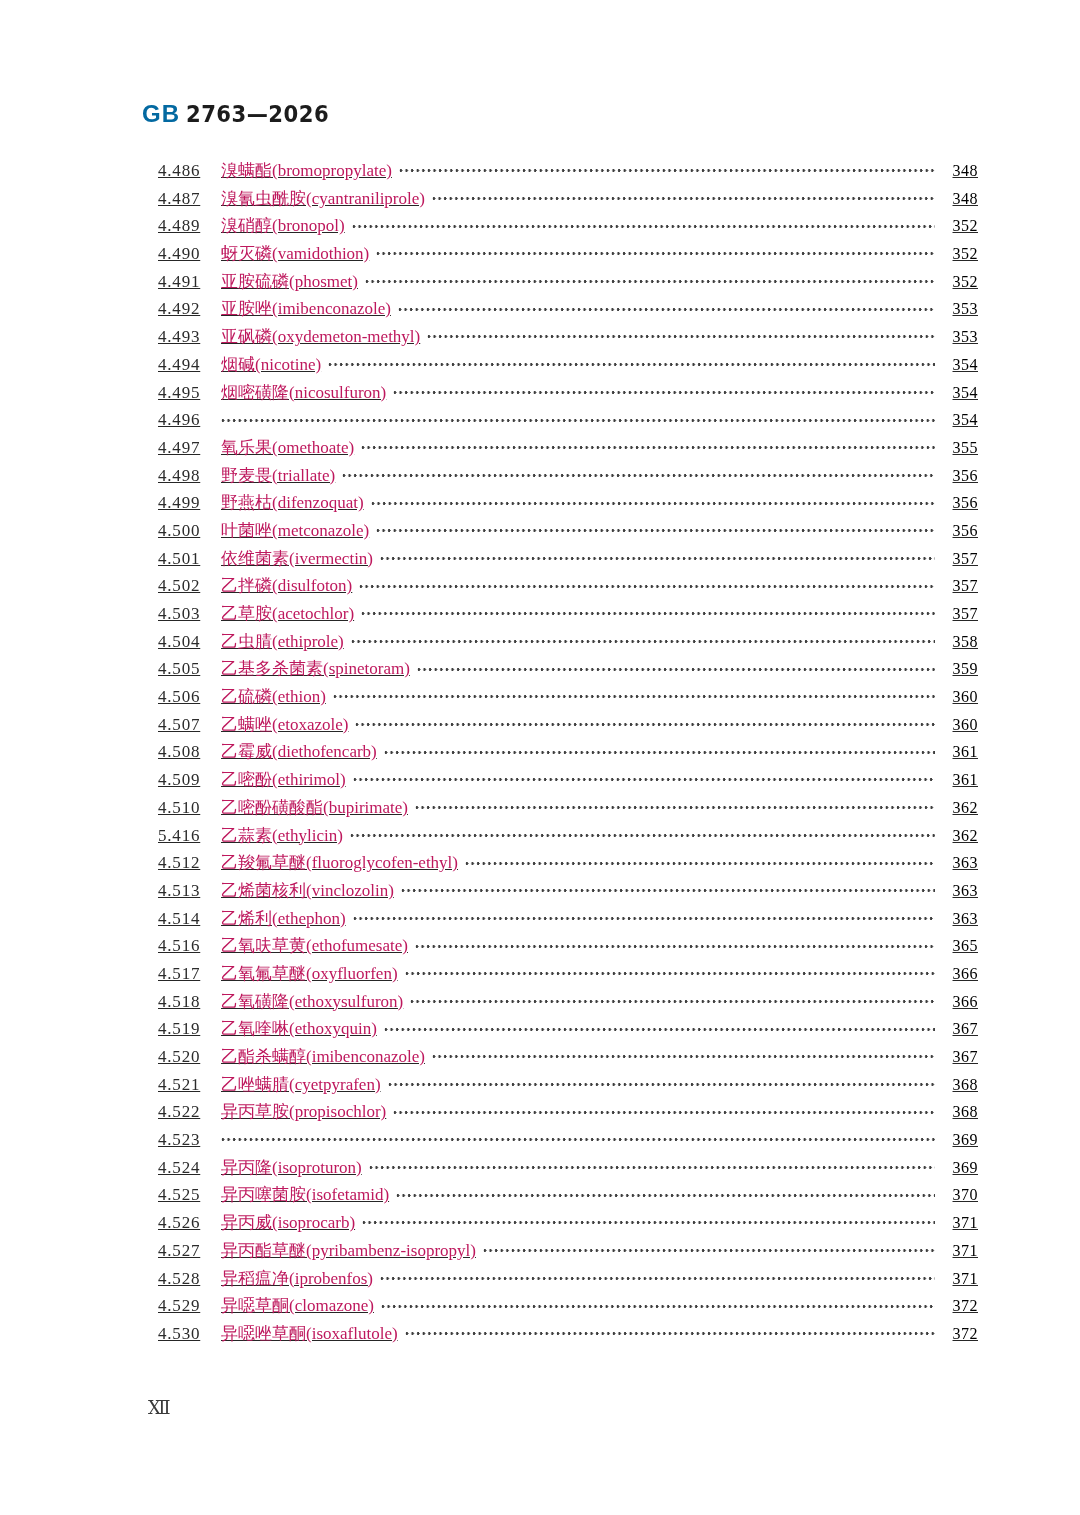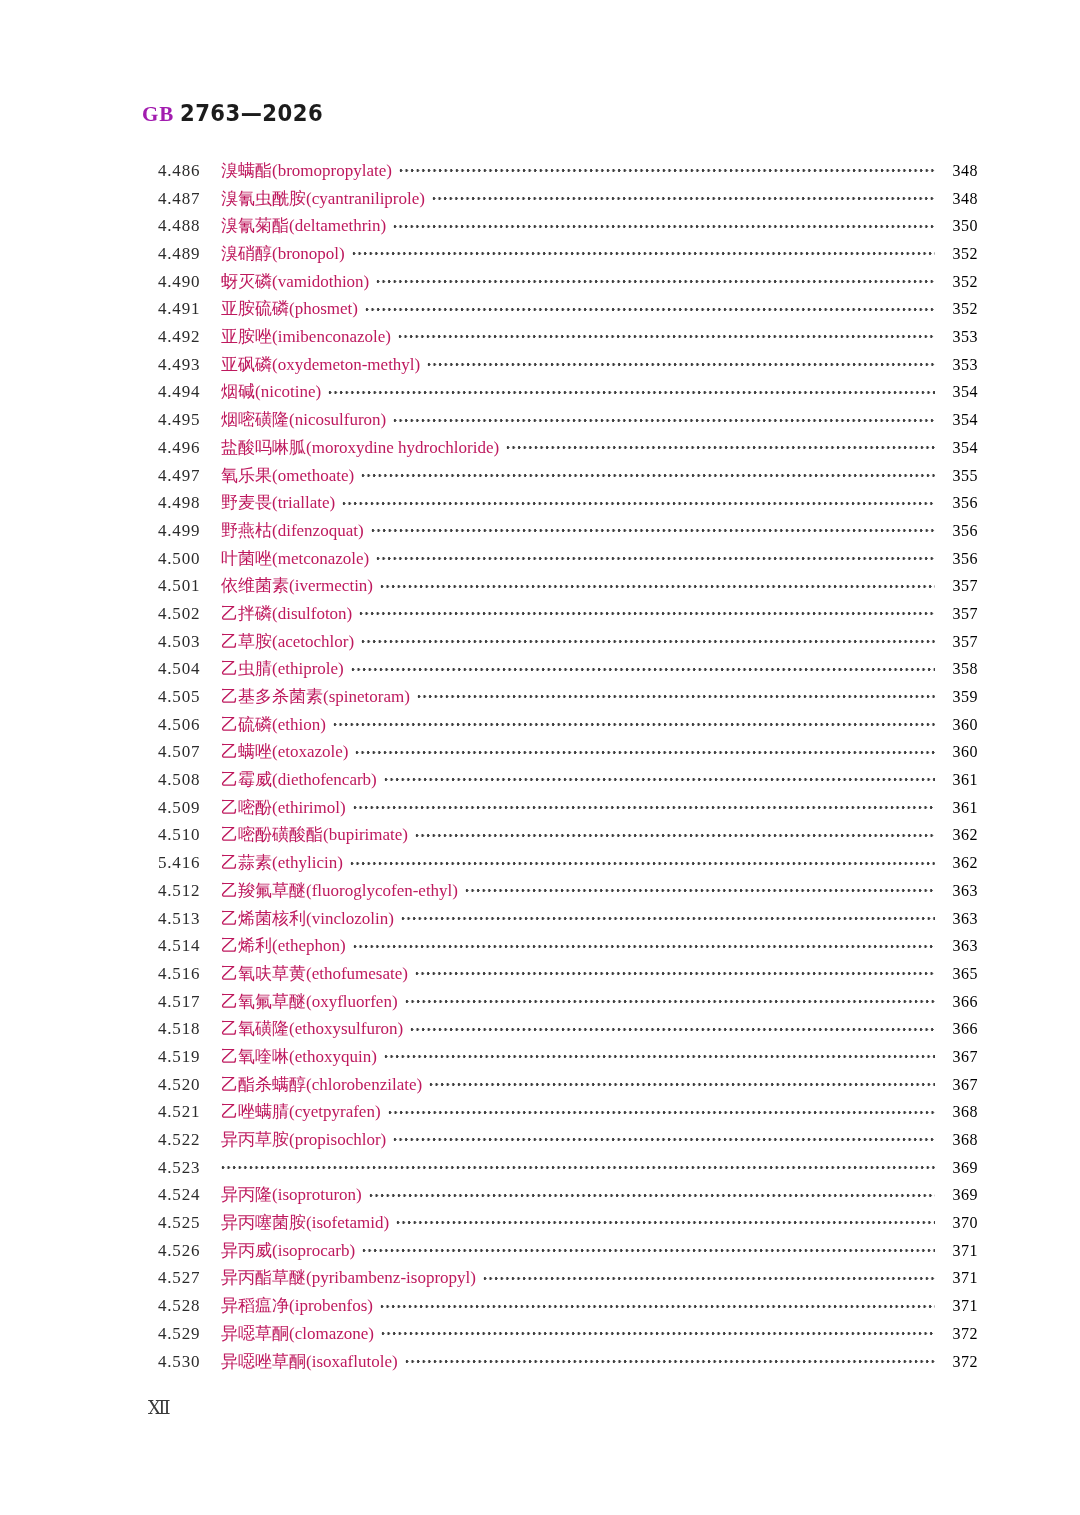--- a/index.html
+++ b/index.html
@@ -16,50 +16,51 @@
     color: #262626;
     overflow: hidden;
   }
   .header {
     position: absolute;
     left: 142px;
     top: 100px;
     white-space: nowrap;
   }
   .header .gb-prefix {
-    font-family: Liberation Serif, serif;
+    font-family: Liberation Sans, sans-serif;
     font-weight: bold;
-    font-size: 21px;
+    font-size: 24px;
     letter-spacing: 1px;
-    color: #a21caf;
+    color: #0369a1;
   }
   .header .gb-number {
     font-family: "DejaVu Sans", "Liberation Sans", sans-serif;
     font-weight: bold;
     font-size: 23px;
     letter-spacing: 0.5px;
     color: #1c1c1c;
     display: inline-block;
     transform: scaleX(0.92);
     transform-origin: left center;
     margin-left: 6px;
   }
   .toc {
     position: absolute;
     left: 158px;
     top: 157px;
     width: 820px;
   }
   .toc-row {
     display: flex;
-    align-items: flex-end;
+    align-items: center;
     height: 27.7px;
     font-size: 17px;
     line-height: 27.7px;
     white-space: nowrap;
+    text-decoration: underline;
   }
   .toc-num {
     width: 63px;
     flex: 0 0 63px;
     letter-spacing: 0.8px;
     color: #2b2b2b;
   }
   .toc-title {
     padding-right: 7px;
     color: #be185d;
@@ -108,26 +109,20 @@
         <span class="toc-leader"></span>
         <span class="toc-page">348</span>
       </div>
       <div class="toc-row">
         <span class="toc-num">4.487</span>
         <span class="toc-title">溴氰虫酰胺(cyantraniliprole)</span>
         <span class="toc-leader"></span>
         <span class="toc-page">348</span>
       </div>
       <div class="toc-row">
-        <span class="toc-num">4.488</span>
-        <span class="toc-title">溴氰菊酯(deltamethrin)</span>
-        <span class="toc-leader"></span>
-        <span class="toc-page">350</span>
-      </div>
-      <div class="toc-row">
         <span class="toc-num">4.489</span>
         <span class="toc-title">溴硝醇(bronopol)</span>
         <span class="toc-leader"></span>
         <span class="toc-page">352</span>
       </div>
       <div class="toc-row">
         <span class="toc-num">4.490</span>
         <span class="toc-title">蚜灭磷(vamidothion)</span>
         <span class="toc-leader"></span>
         <span class="toc-page">352</span>
@@ -157,21 +152,20 @@
         <span class="toc-page">354</span>
       </div>
       <div class="toc-row">
         <span class="toc-num">4.495</span>
         <span class="toc-title">烟嘧磺隆(nicosulfuron)</span>
         <span class="toc-leader"></span>
         <span class="toc-page">354</span>
       </div>
       <div class="toc-row">
         <span class="toc-num">4.496</span>
-        <span class="toc-title">盐酸吗啉胍(moroxydine hydrochloride)</span>
         <span class="toc-leader"></span>
         <span class="toc-page">354</span>
       </div>
       <div class="toc-row">
         <span class="toc-num">4.497</span>
         <span class="toc-title">氧乐果(omethoate)</span>
         <span class="toc-leader"></span>
         <span class="toc-page">355</span>
       </div>
       <div class="toc-row">
@@ -295,21 +289,21 @@
         <span class="toc-page">366</span>
       </div>
       <div class="toc-row">
         <span class="toc-num">4.519</span>
         <span class="toc-title">乙氧喹啉(ethoxyquin)</span>
         <span class="toc-leader"></span>
         <span class="toc-page">367</span>
       </div>
       <div class="toc-row">
         <span class="toc-num">4.520</span>
-        <span class="toc-title">乙酯杀螨醇(chlorobenzilate)</span>
+        <span class="toc-title">乙酯杀螨醇(imibenconazole)</span>
         <span class="toc-leader"></span>
         <span class="toc-page">367</span>
       </div>
       <div class="toc-row">
         <span class="toc-num">4.521</span>
         <span class="toc-title">乙唑螨腈(cyetpyrafen)</span>
         <span class="toc-leader"></span>
         <span class="toc-page">368</span>
       </div>
       <div class="toc-row">

